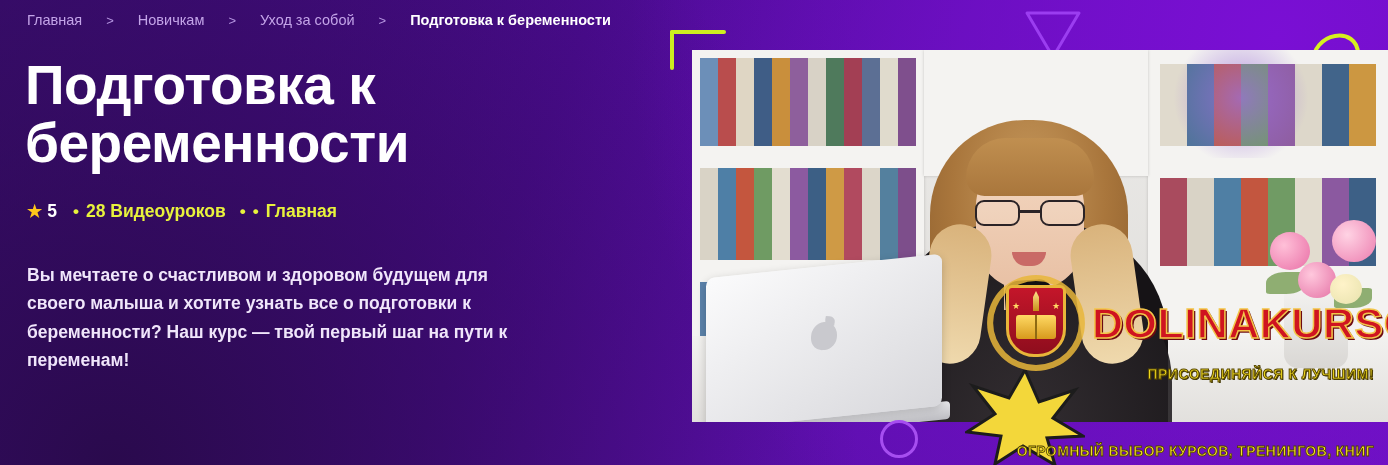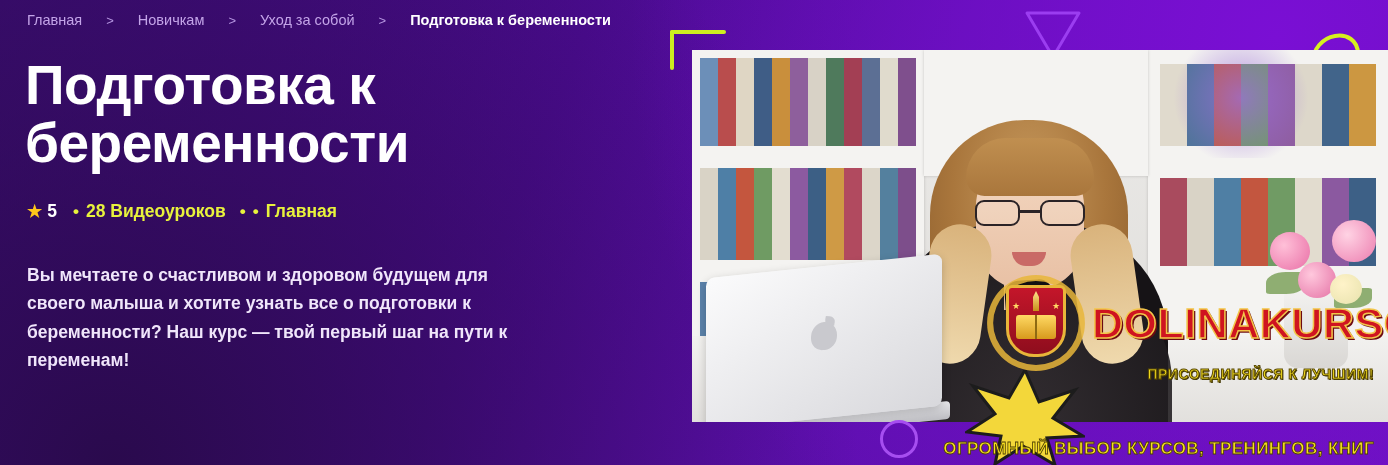--- a/index.html
+++ b/index.html
@@ -235,21 +235,21 @@
   }
   .wm-boom {
     position:absolute; right:10px; top:386px;
     font-size:48px; font-weight:bold; letter-spacing:1.5px;
     color:#d9d9e2;
     -webkit-text-stroke:2.5px #4a4a55;
     text-shadow:3px 3px 0 #2b2b33;
   }
   .wm-sub2 {
     position:absolute; right:14px; bottom:6px;
-    font-size:17px; font-weight:bold; letter-spacing:.4px;
+    font-size:14px; font-weight:bold; letter-spacing:.4px;
     color:#f7e01e; -webkit-text-stroke:.8px #4a3c05;
   }
   .burst { position:absolute; }
 </style>
 </head>
 <body>
 
 <div class="hero">
 
   <div class="left">

